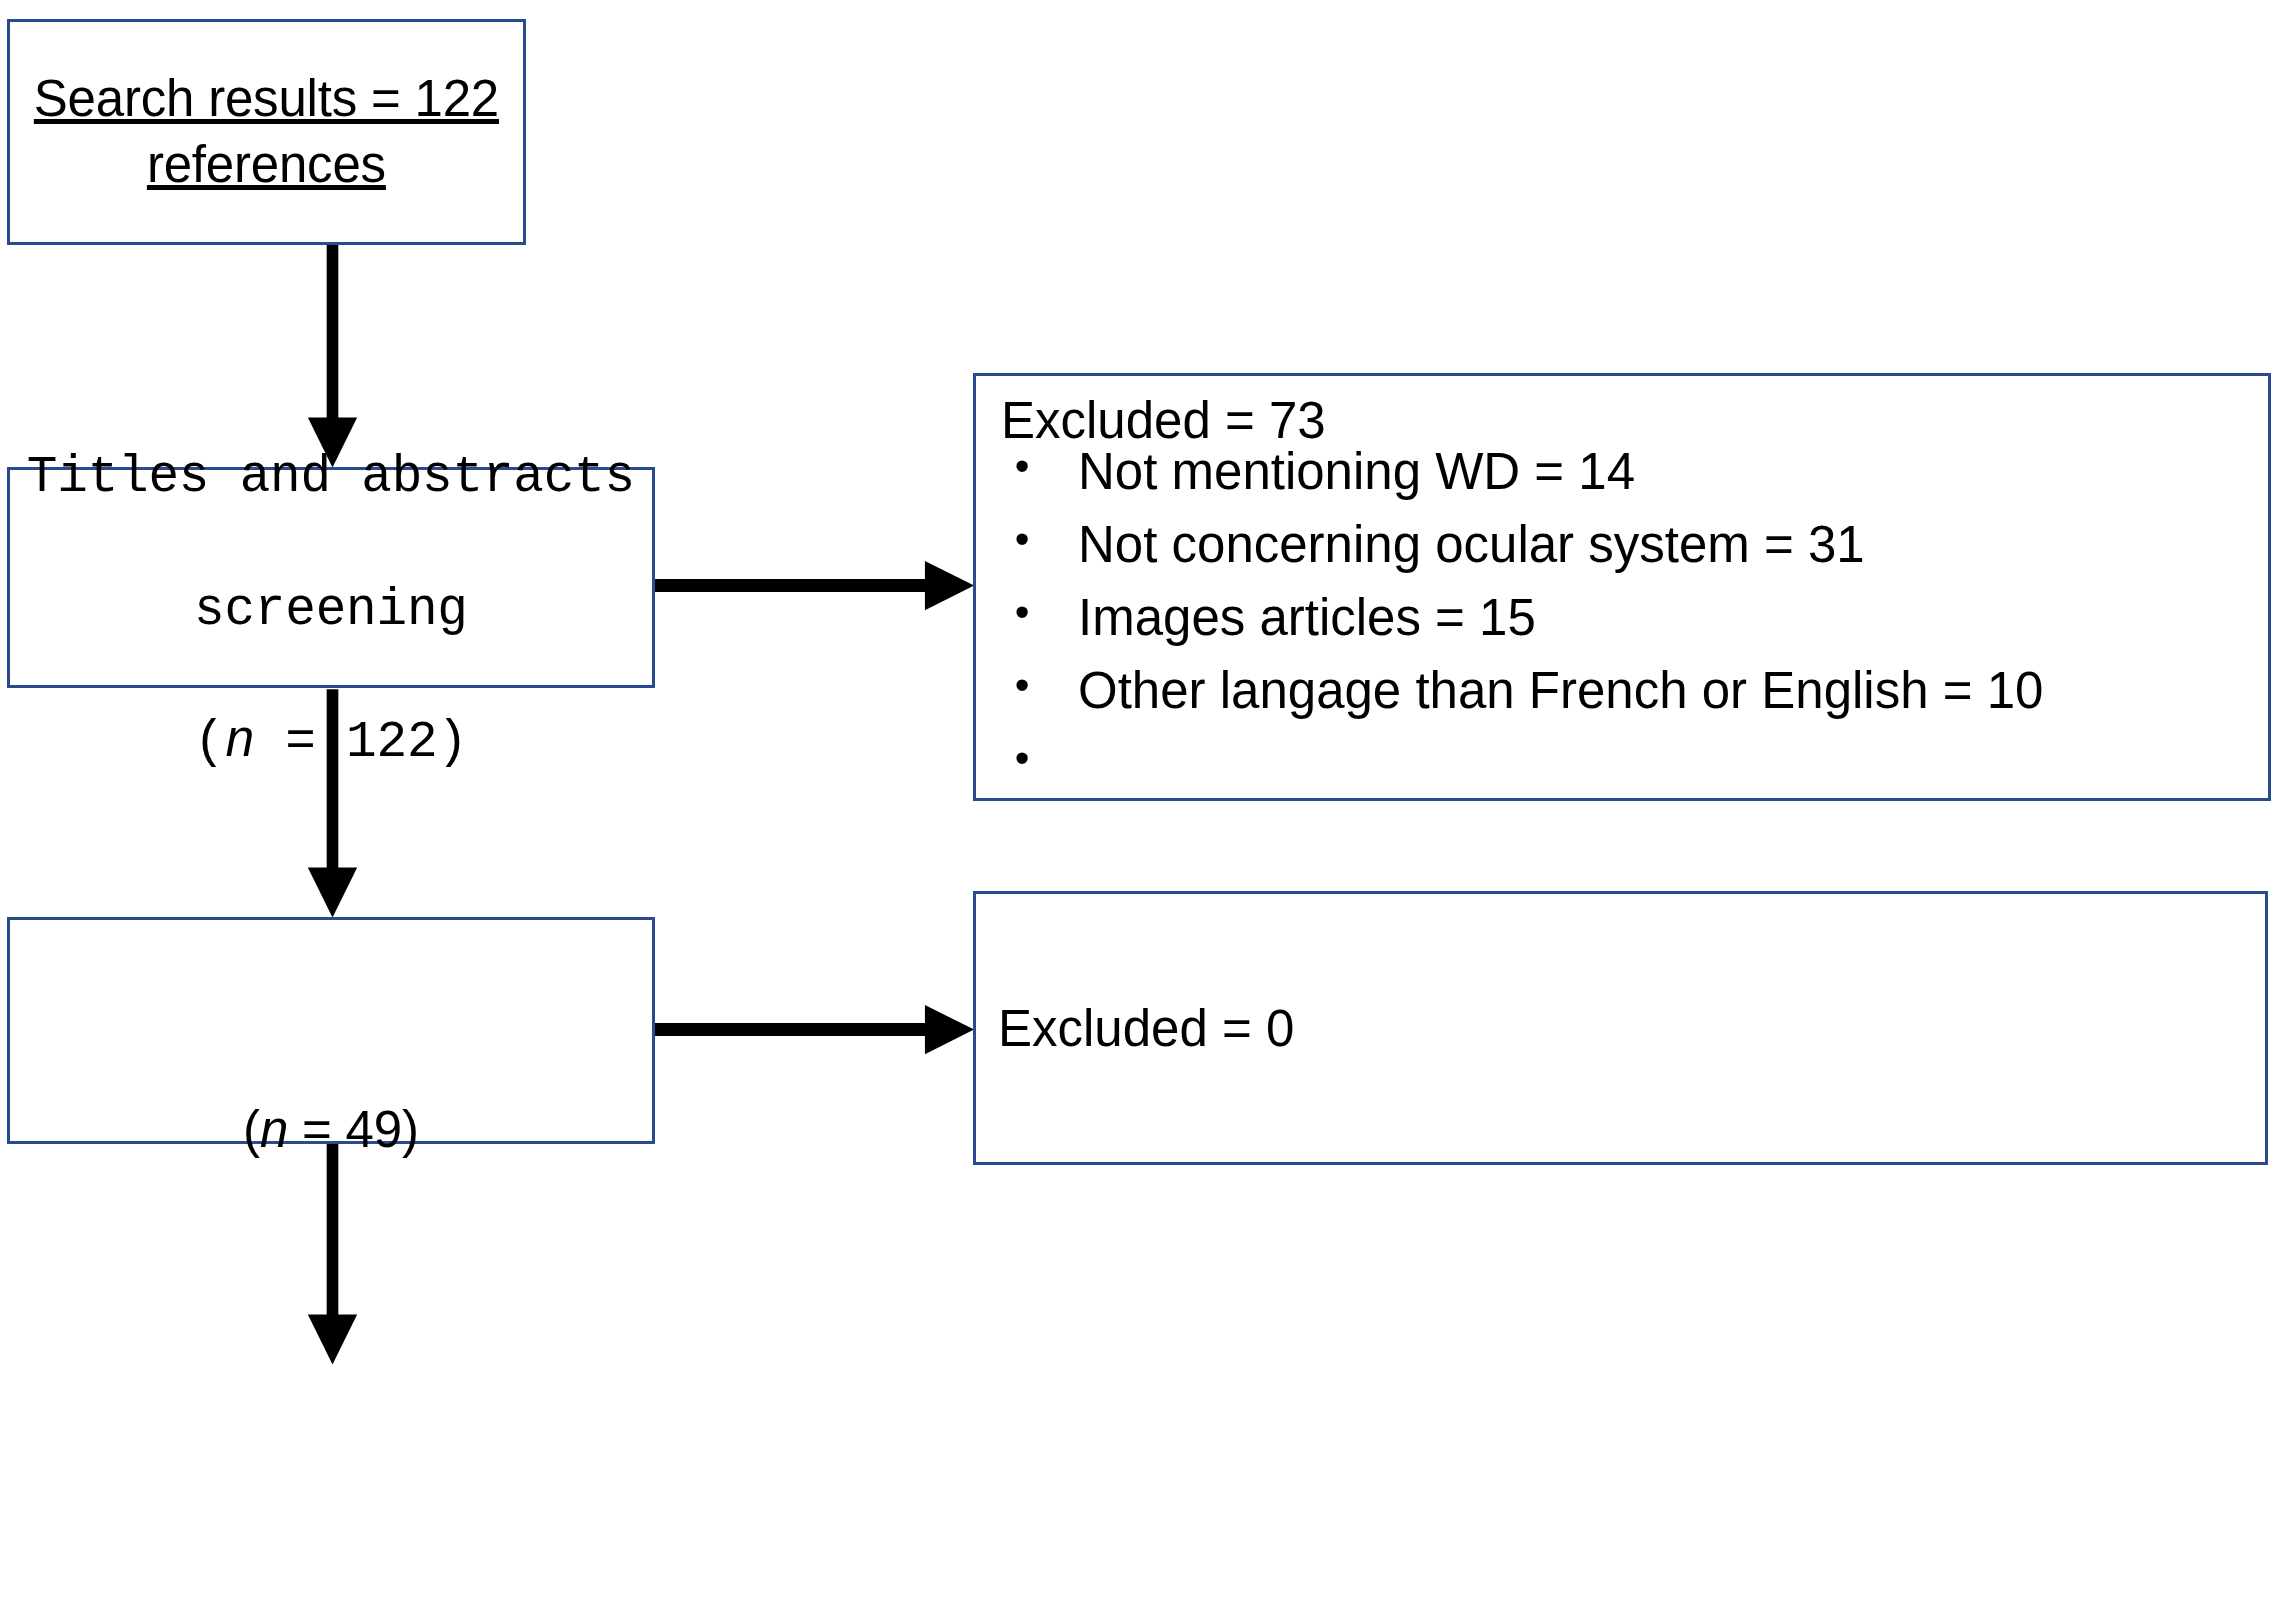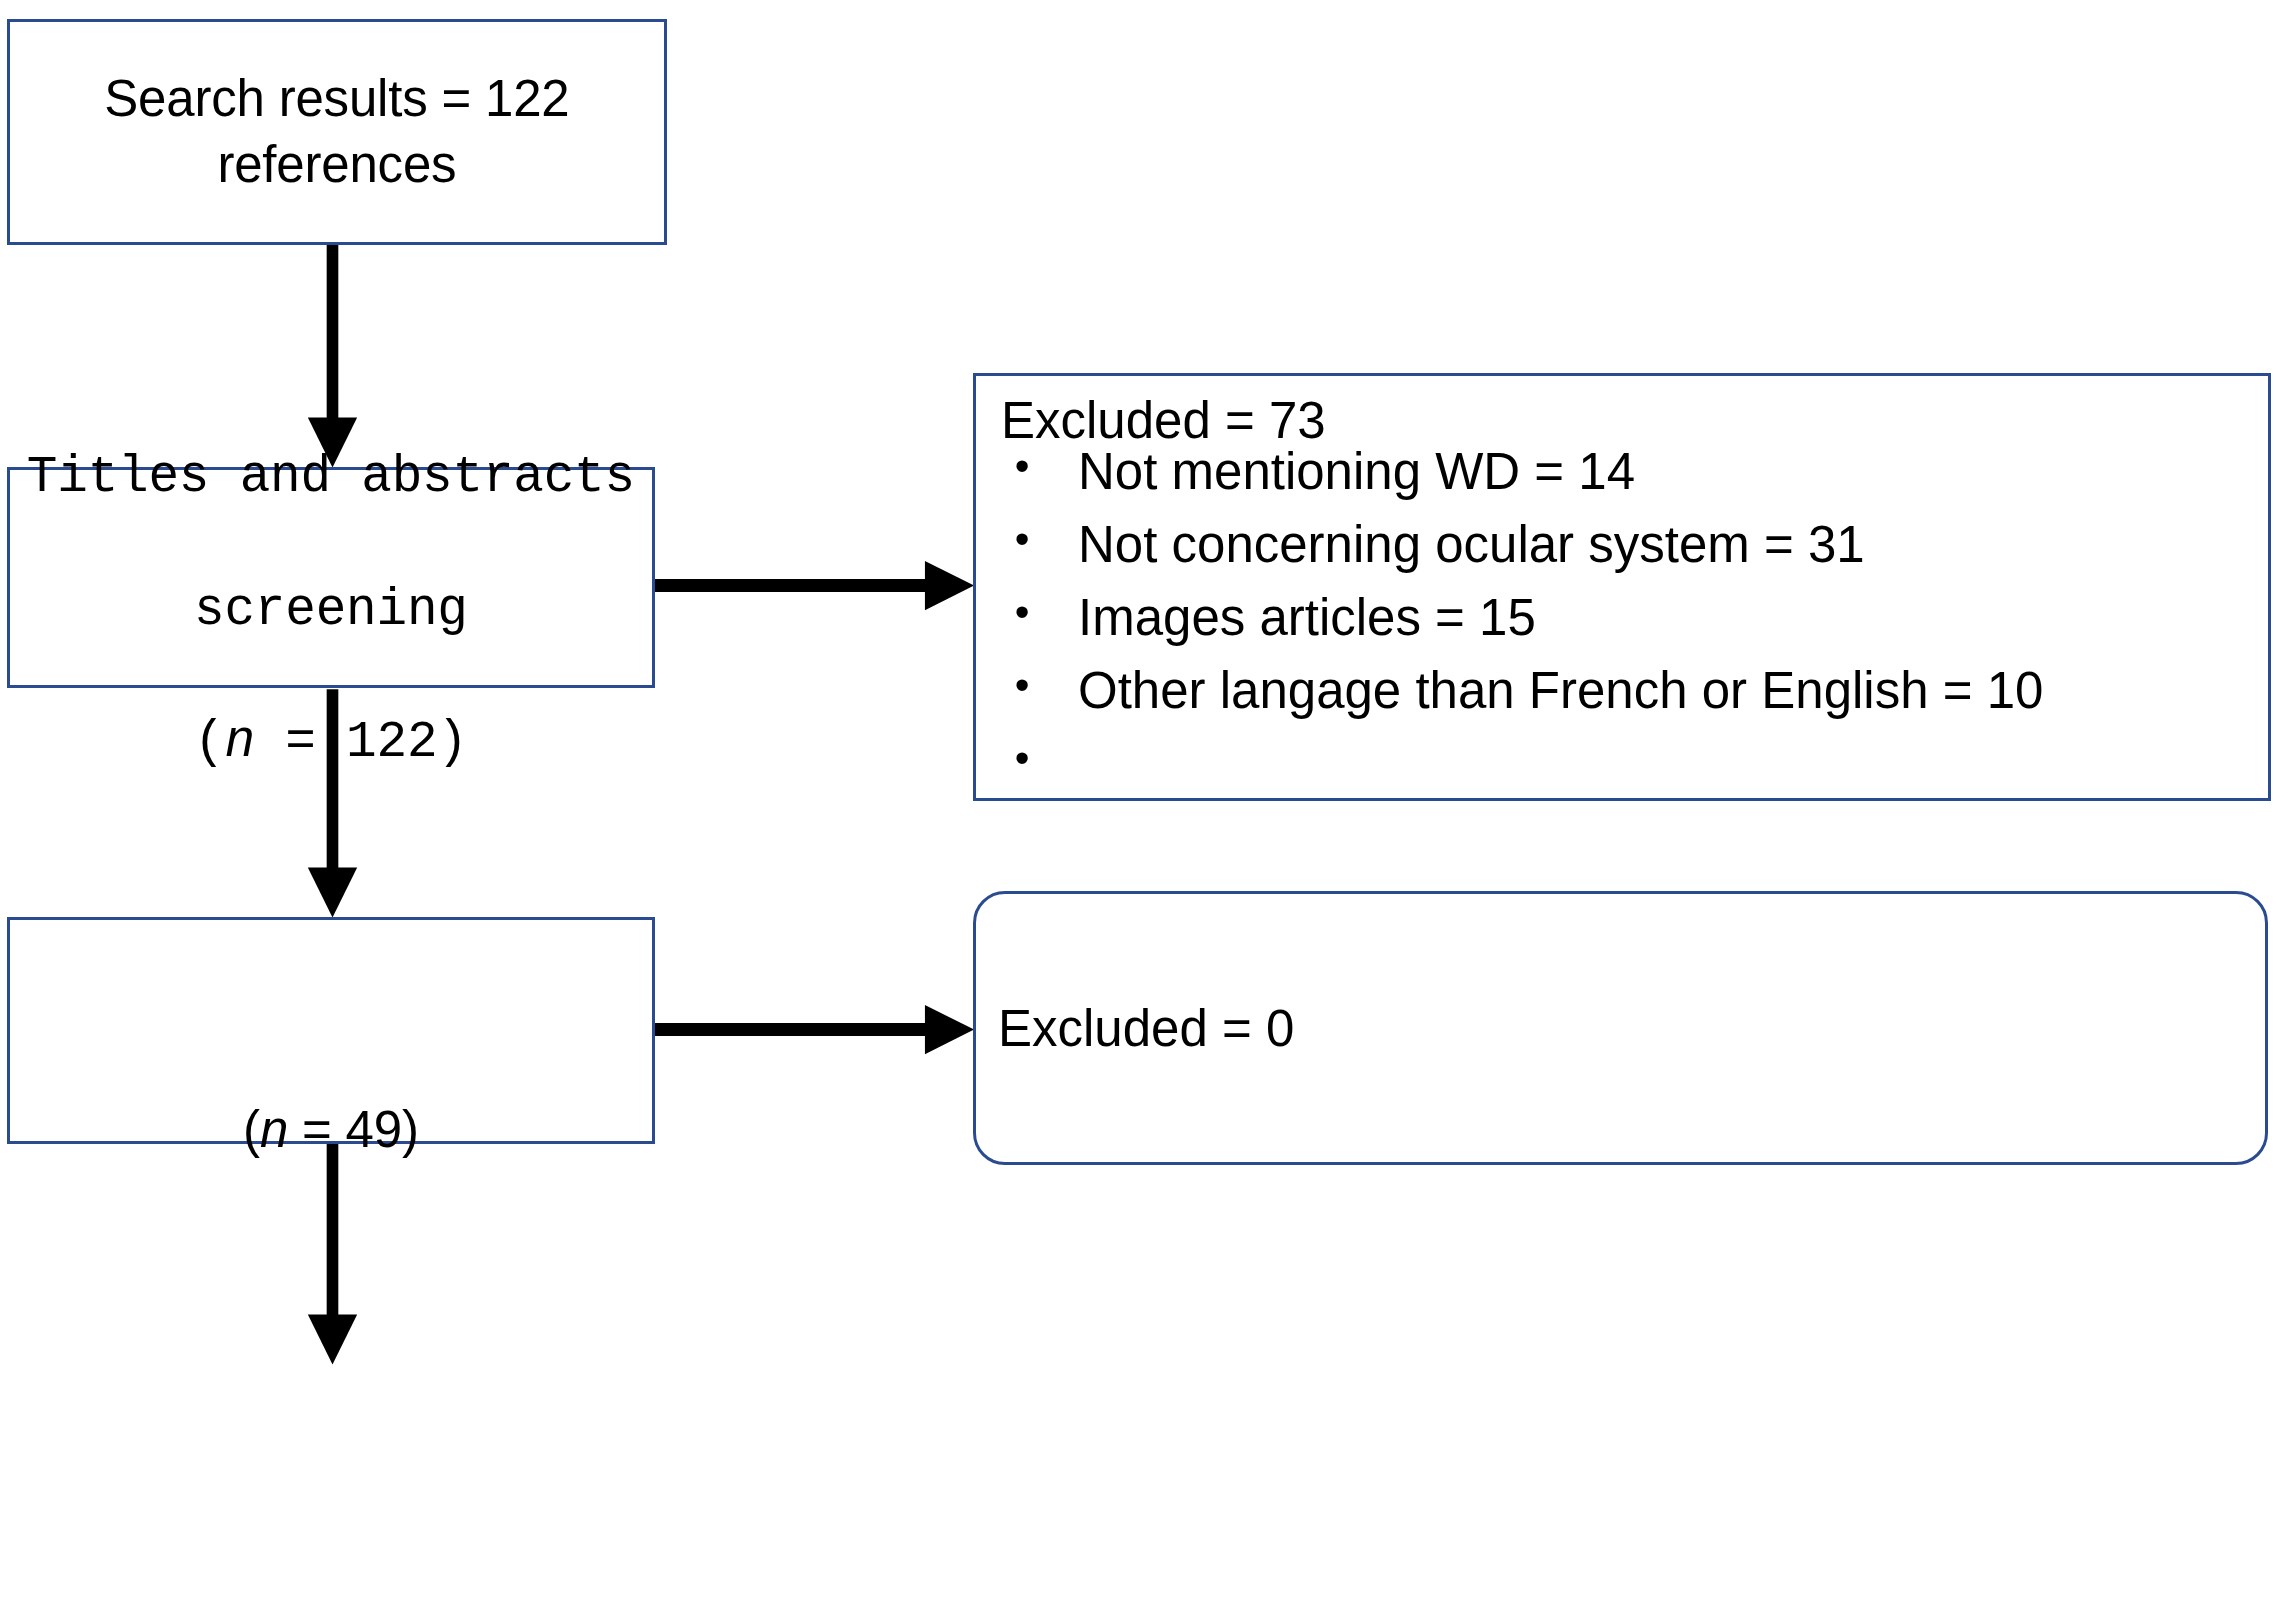--- a/index.html
+++ b/index.html
@@ -35,26 +35,26 @@
     letter-spacing: -0.2px;
     white-space: pre-line;
   }
   .node.left-align {
     align-items: center;
     justify-content: flex-start;
     text-align: left;
   }
 
   
-  #node-search        { left: 6.9px;   top: 19px;   width: 660px;  height: 226px; }
+  #node-search        { left: 6.9px;   top: 19px;   width: 519px;  height: 226px; text-decoration: underline; }
   #node-titles        { left: 6.9px;   top: 467px;  width: 648px;  height: 221px; font-family: Liberation Mono, monospace; }
   #node-fulltext      { left: 6.9px;   top: 917px; width: 648px;  height: 227px; }
   #node-included      { left: 6.9px;   top: 1367px; width: 648px;  height: 227px; }
   #node-excluded-73   { left: 973px; top: 373px;  width: 1298px; height: 428px; }
-  #node-excluded-0    { left: 973px; top: 891px; width: 1295px; height: 274px; border-radius: 32px; }
+  #node-excluded-0    { left: 973px; top: 891px; width: 1295px; height: 274px; }
 
   
   .excl-inner {
     padding: 19px 0 0 25px;
     width: 100%;
     height: 100%;
     box-sizing: border-box;
     text-align: left;
   }
   .excl-heading {

